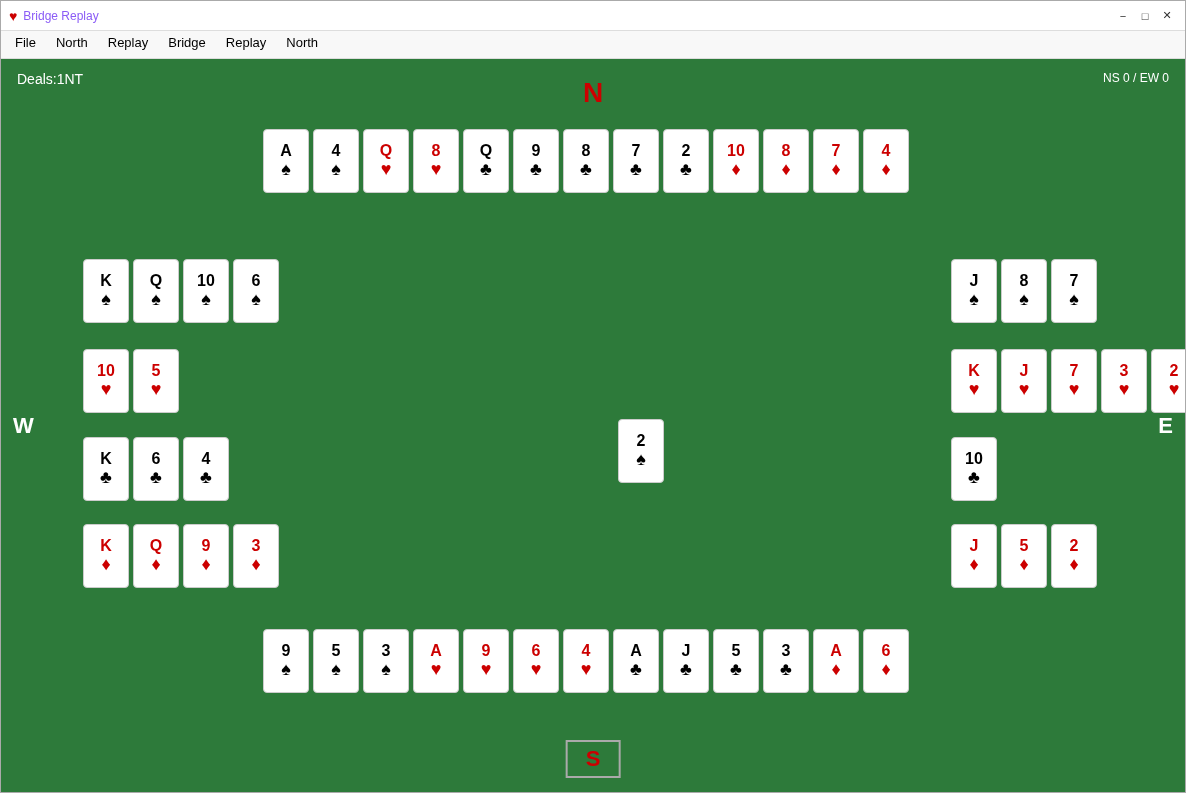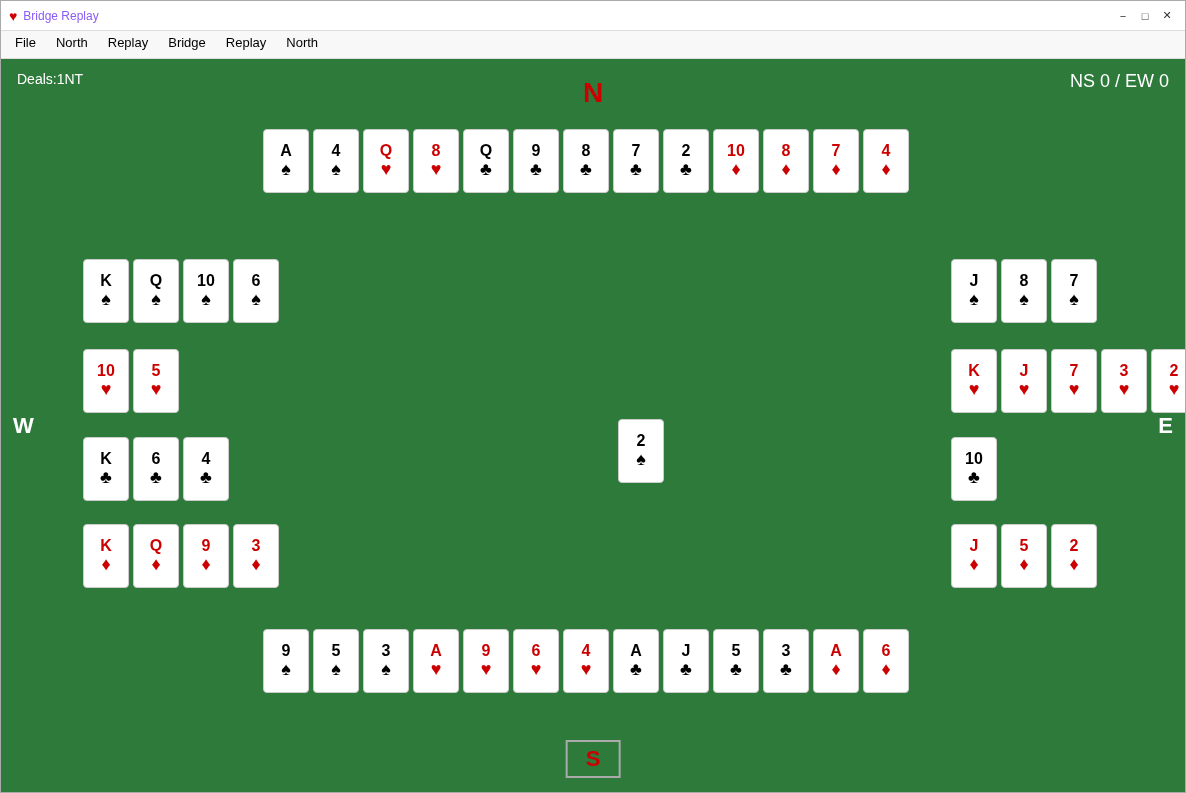--- a/index.html
+++ b/index.html
@@ -110,21 +110,21 @@
       top: 12px;
       left: 16px;
       color: white;
       font-size: 14px;
     }
     .score-label {
       position: absolute;
       top: 12px;
       right: 16px;
       color: white;
-      font-size: 18px;
+      font-size: 12px;
       text-align: right;
     }
     .south-indicator {
       position: absolute;
       bottom: 14px;
       left: 50%;
       transform: translateX(-50%);
       border: 2px solid #aaa;
       background: #2d7a3a;
       color: #cc0000;

